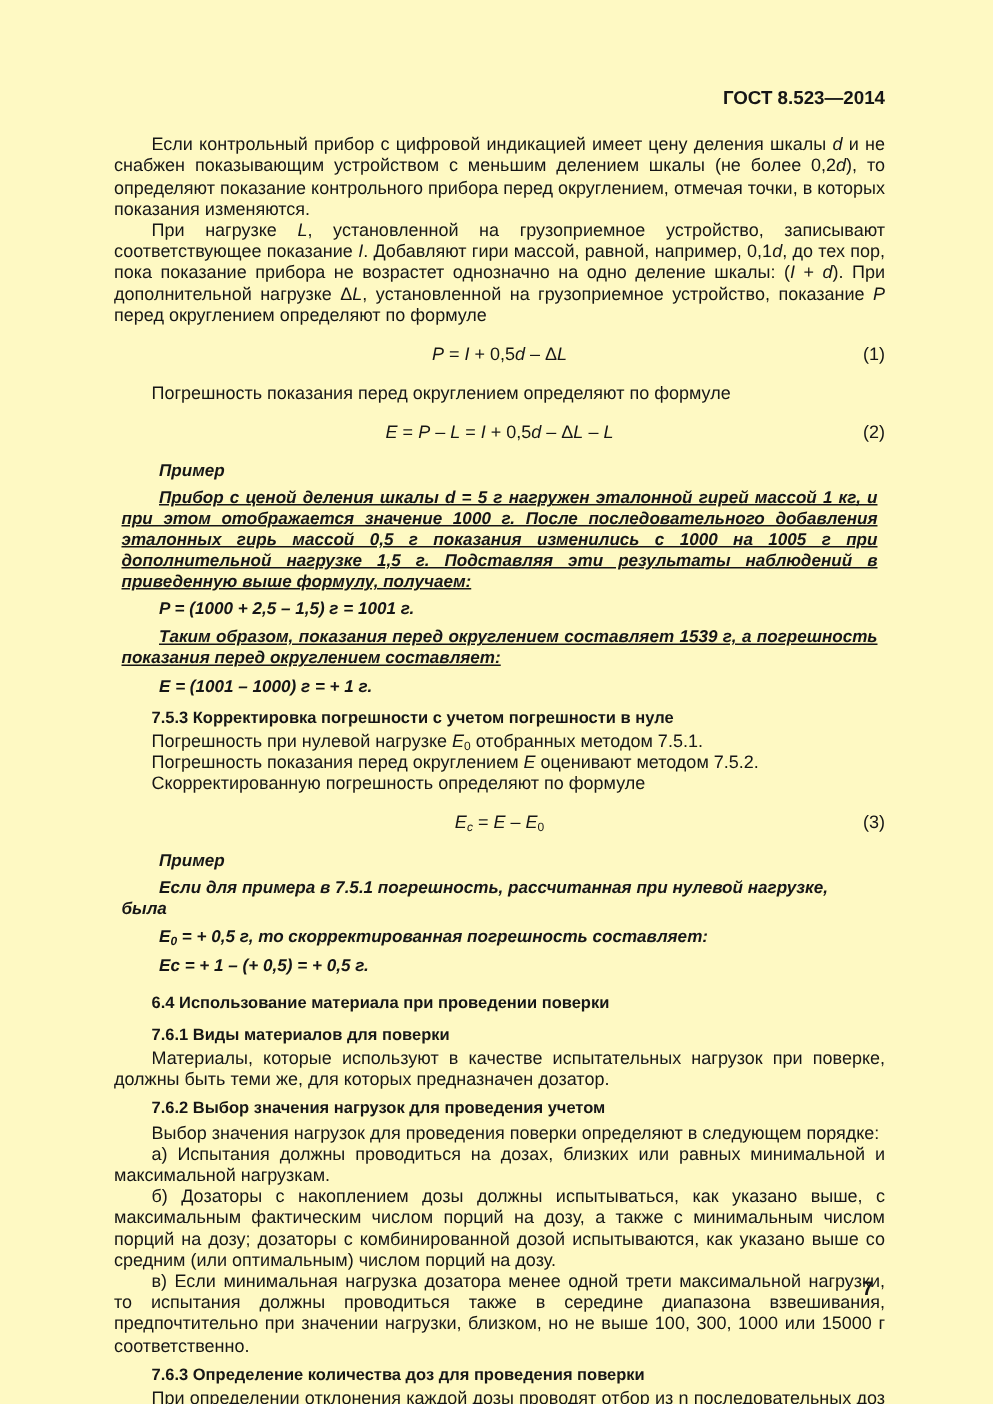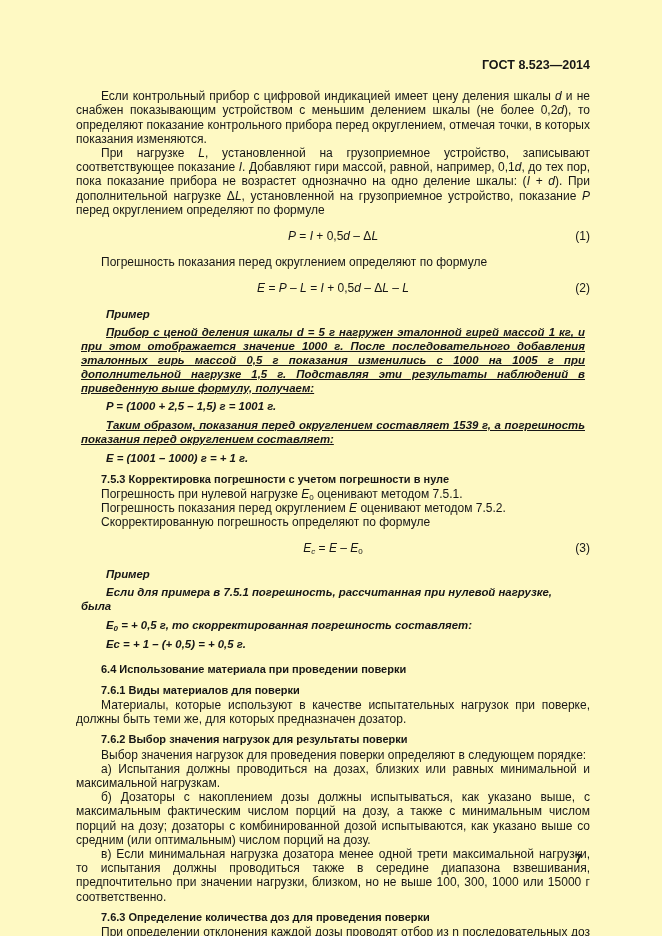--- a/index.html
+++ b/index.html
@@ -78,34 +78,34 @@
       <p class="p"><span>Погрешность показания перед округлением определяют по формуле</span></p>
       <div class="formula"><span><span class="s-i">E</span><span> = </span><span class="s-i">P</span><span> – </span><span class="s-i">L</span><span> = </span><span class="s-i">I</span><span> + 0,5</span><span class="s-i">d</span><span> – Δ</span><span class="s-i">L</span><span> – </span><span class="s-i">L</span></span><span class="formula-number">(2)</span></div>
       <div class="example">
         <p class=""><span>Пример</span></p>
         <p class="just"><span>Прибор с ценой деления шкалы d = 5 г нагружен эталонной гирей массой 1 кг, и при этом отображается значение 1000 г. После последовательного добавления эталонных гирь массой 0,5 г показания изменились с 1000 на 1005 г при дополнительной нагрузке 1,5 г. Подставляя эти результаты наблюдений в приведенную выше формулу, получаем:</span></p>
         <p class=""><span>P = (1000 + 2,5 – 1,5) г = 1001 г.</span></p>
         <p class="just"><span>Таким образом, показания перед округлением составляет 1539 г, а погрешность показания перед округлением составляет:</span></p>
         <p class=""><span>E = (1001 – 1000) г = + 1 г.</span></p>
       </div>
       <h3 class="h"><span>7.5.3 Корректировка погрешности с учетом погрешности в нуле</span></h3>
-      <p class="p"><span>Погрешность при нулевой нагрузке </span><span class="s-i">E</span><span class="s-sub">0</span><span> оценивают методом 7.5.1.</span></p>
+      <p class="p"><span>Погрешность при нулевой нагрузке </span><span class="s-i">E</span><span class="s-sub">0</span><span> отобранных методом 7.5.1.</span></p>
       <p class="p"><span>Погрешность показания перед округлением </span><span class="s-i">E</span><span> оценивают методом 7.5.2.</span></p>
       <p class="p"><span>Скорректированную погрешность определяют по формуле</span></p>
       <div class="formula"><span><span class="s-i">E</span><span class="s-i s-sub">c</span><span> = </span><span class="s-i">E</span><span> – </span><span class="s-i">E</span><span class="s-sub">0</span></span><span class="formula-number">(3)</span></div>
       <div class="example">
         <p class=""><span>Пример</span></p>
         <p class=""><span>Если для примера в 7.5.1 погрешность, рассчитанная при нулевой нагрузке, была</span></p>
         <p class=""><span>E</span><span class="s-sub">0</span><span> = + 0,5 г, то скорректированная погрешность составляет:</span></p>
         <p class=""><span>Ec = + 1 – (+ 0,5) = + 0,5 г.</span></p>
       </div>
       <h3 class="h main"><span>6.4 Использование материала при проведении поверки</span></h3>
       <h3 class="h"><span>7.6.1 Виды материалов для поверки</span></h3>
       <p class="p"><span>Материалы, которые используют в качестве испытательных нагрузок при поверке, должны быть теми же, для которых предназначен дозатор.</span></p>
-      <h3 class="h"><span>7.6.2 Выбор значения нагрузок для результаты поверки</span></h3>
+      <h3 class="h"><span>7.6.2 Выбор значения нагрузок для проведения учетом</span></h3>
       <p class="p"><span>Выбор значения нагрузок для проведения поверки определяют в следующем порядке:</span></p>
       <p class="p"><span>а) Испытания должны проводиться на дозах, близких или равных минимальной и максимальной нагрузкам.</span></p>
       <p class="p"><span>б) Дозаторы с накоплением дозы должны испытываться, как указано выше, с максимальным фактическим числом порций на дозу, а также с минимальным числом порций на дозу; дозаторы с комбинированной дозой испытываются, как указано выше со средним (или оптимальным) числом порций на дозу.</span></p>
       <p class="p"><span>в) Если минимальная нагрузка дозатора менее одной трети максимальной нагрузки, то испытания должны проводиться также в середине диапазона взвешивания, предпочтительно при значении нагрузки, близком, но не выше 100, 300, 1000 или 15000 г соответственно.</span></p>
       <h3 class="h"><span>7.6.3 Определение количества доз для проведения поверки</span></h3>
       <p class="p"><span>При определении отклонения каждой дозы проводят отбор из n последовательных доз одного и того же номинального значения массы дозы. Дозы получают отдельно, не составляя порцию из уже отобранных доз. При этом количество доз n зависит от заданного номинального значения массы дозы (</span><span class="s-i">F</span><span class="s-i s-sub">p</span><span>) в соответствии с таблицей 2.</span></p>
     </div>
 
   <div class="page-number">7</div>
 </div>

